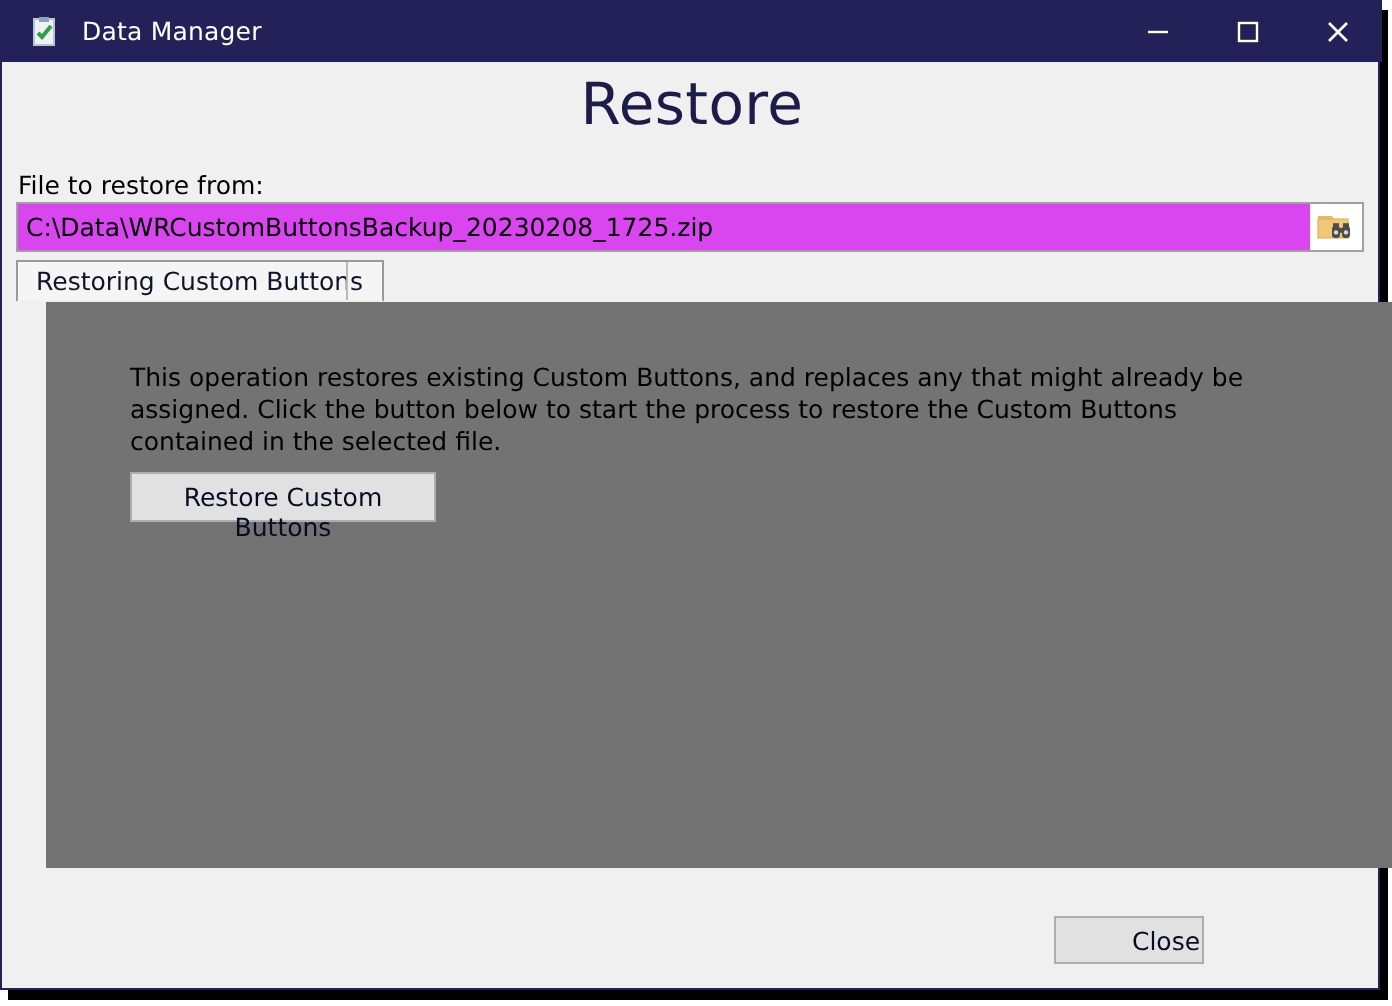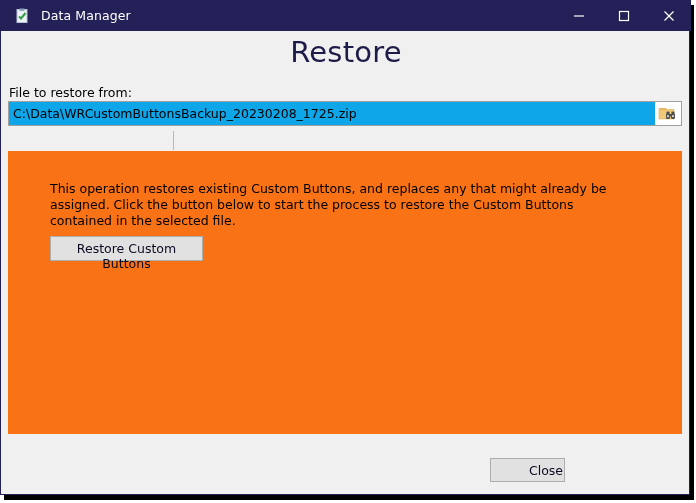--- a/index.html
+++ b/index.html
@@ -125,21 +125,21 @@
     color: #000000;
     text-align: right;
   }
   #file-row {
     position: absolute;
     left: 7px;
     top: 101px;
     width: 674px;
     height: 25px;
     border: 1px solid #a0a0a0;
-    background: #0ea5e9;
+    background: #d946ef;
     box-sizing: border-box;
     display: flex;
     align-items: center;
     justify-content: space-between;
   }
   #file-input {
     border: none;
     outline: none;
     background: transparent;
     font-family: "DejaVu Sans", "Liberation Sans", sans-serif;
@@ -189,25 +189,25 @@
     left: 165px;
     top: 1px;
     width: 1px;
     height: 19px;
     background: #b8b8b8;
   }
 
   
   #tabpanel {
     position: absolute;
-    left: 7px;
+    left: 22px;
     top: 151px;
     width: 674px;
     height: 283px;
-    background: #f97316;
+    background: #737373;
   }
   #desc {
     position: absolute;
     left: 42px;
     top: 30px;
     width: 565px;
     font-size: 12.5px;
     color: #000000;
     line-height: 16px;
   }
@@ -235,21 +235,21 @@
     height: 24px;
     background: #e1e1e1;
     border: 1px solid #adadad;
     box-sizing: border-box;
     font-family: "DejaVu Sans", "Liberation Sans", sans-serif;
     font-size: 12.5px;
     color: #0a0a23;
     cursor: default;
     padding: 0;
   }
-  #close-btn { left: 489px; padding-left: 37px; }
+  #close-btn { left: 526px; padding-left: 37px; }
   #help-btn  { left: 596px; }
 </style>
 </head>
 <body>
 
 <div id="window">
 
   <div id="titlebar">
     <span id="app-icon">
       <svg width="16" height="16" viewBox="0 0 16 16">
@@ -297,20 +297,21 @@
           <rect x="8.5" y="6.6" width="3" height="1.8"></rect>
           <rect x="13.5" y="6.6" width="3" height="1.8"></rect>
         </g>
         <circle cx="10" cy="11.2" r="1.1" fill="#d8d8d8"></circle>
         <circle cx="15" cy="11.2" r="1.1" fill="#d8d8d8"></circle>
       </svg>
     </span>
   </div>
 
   <div id="tabstrip">
+    <div id="tab-restoring">Restoring Custom Buttons</div>
     <div id="tab-sep"></div>
   </div>
 
   <div id="tabpanel">
     <div id="desc">This operation restores existing Custom Buttons, and replaces any that might already be assigned. Click the button below to start the process to restore the Custom Buttons contained in the selected file.</div>
     <button id="restore-btn">Restore Custom Buttons</button>
   </div>
 
   <button class="footer-btn" id="close-btn">Close</button>
 

